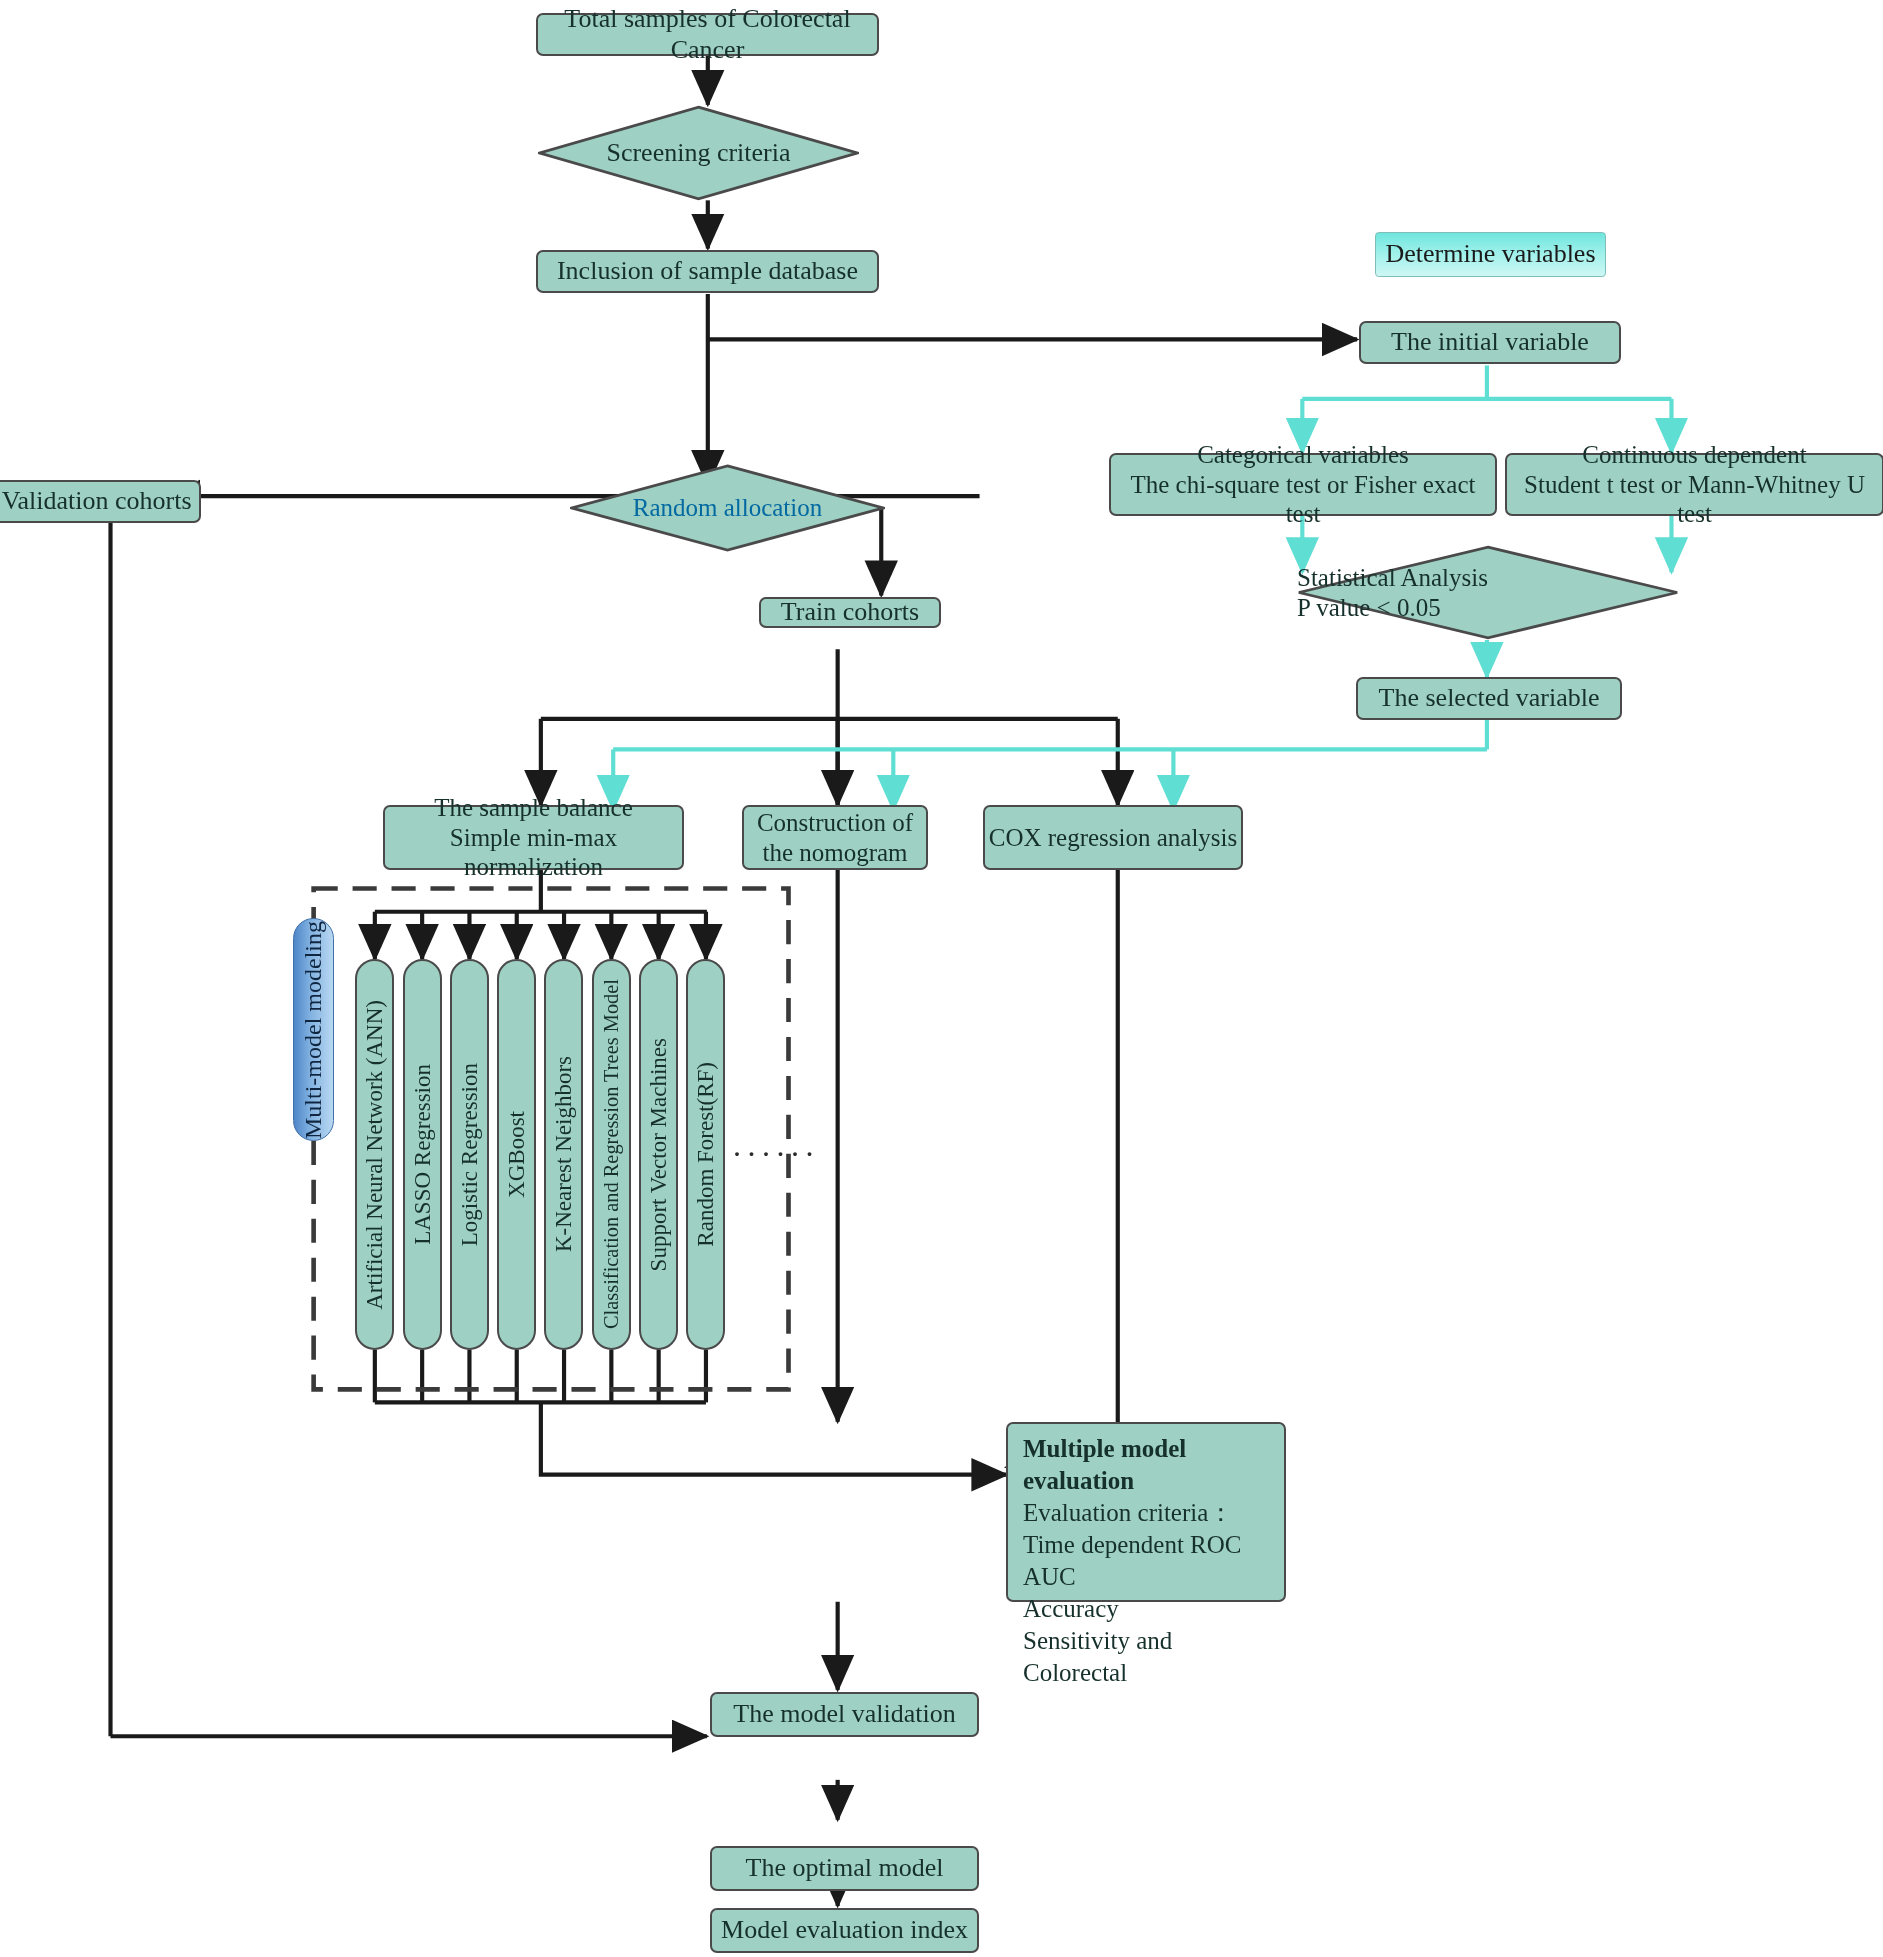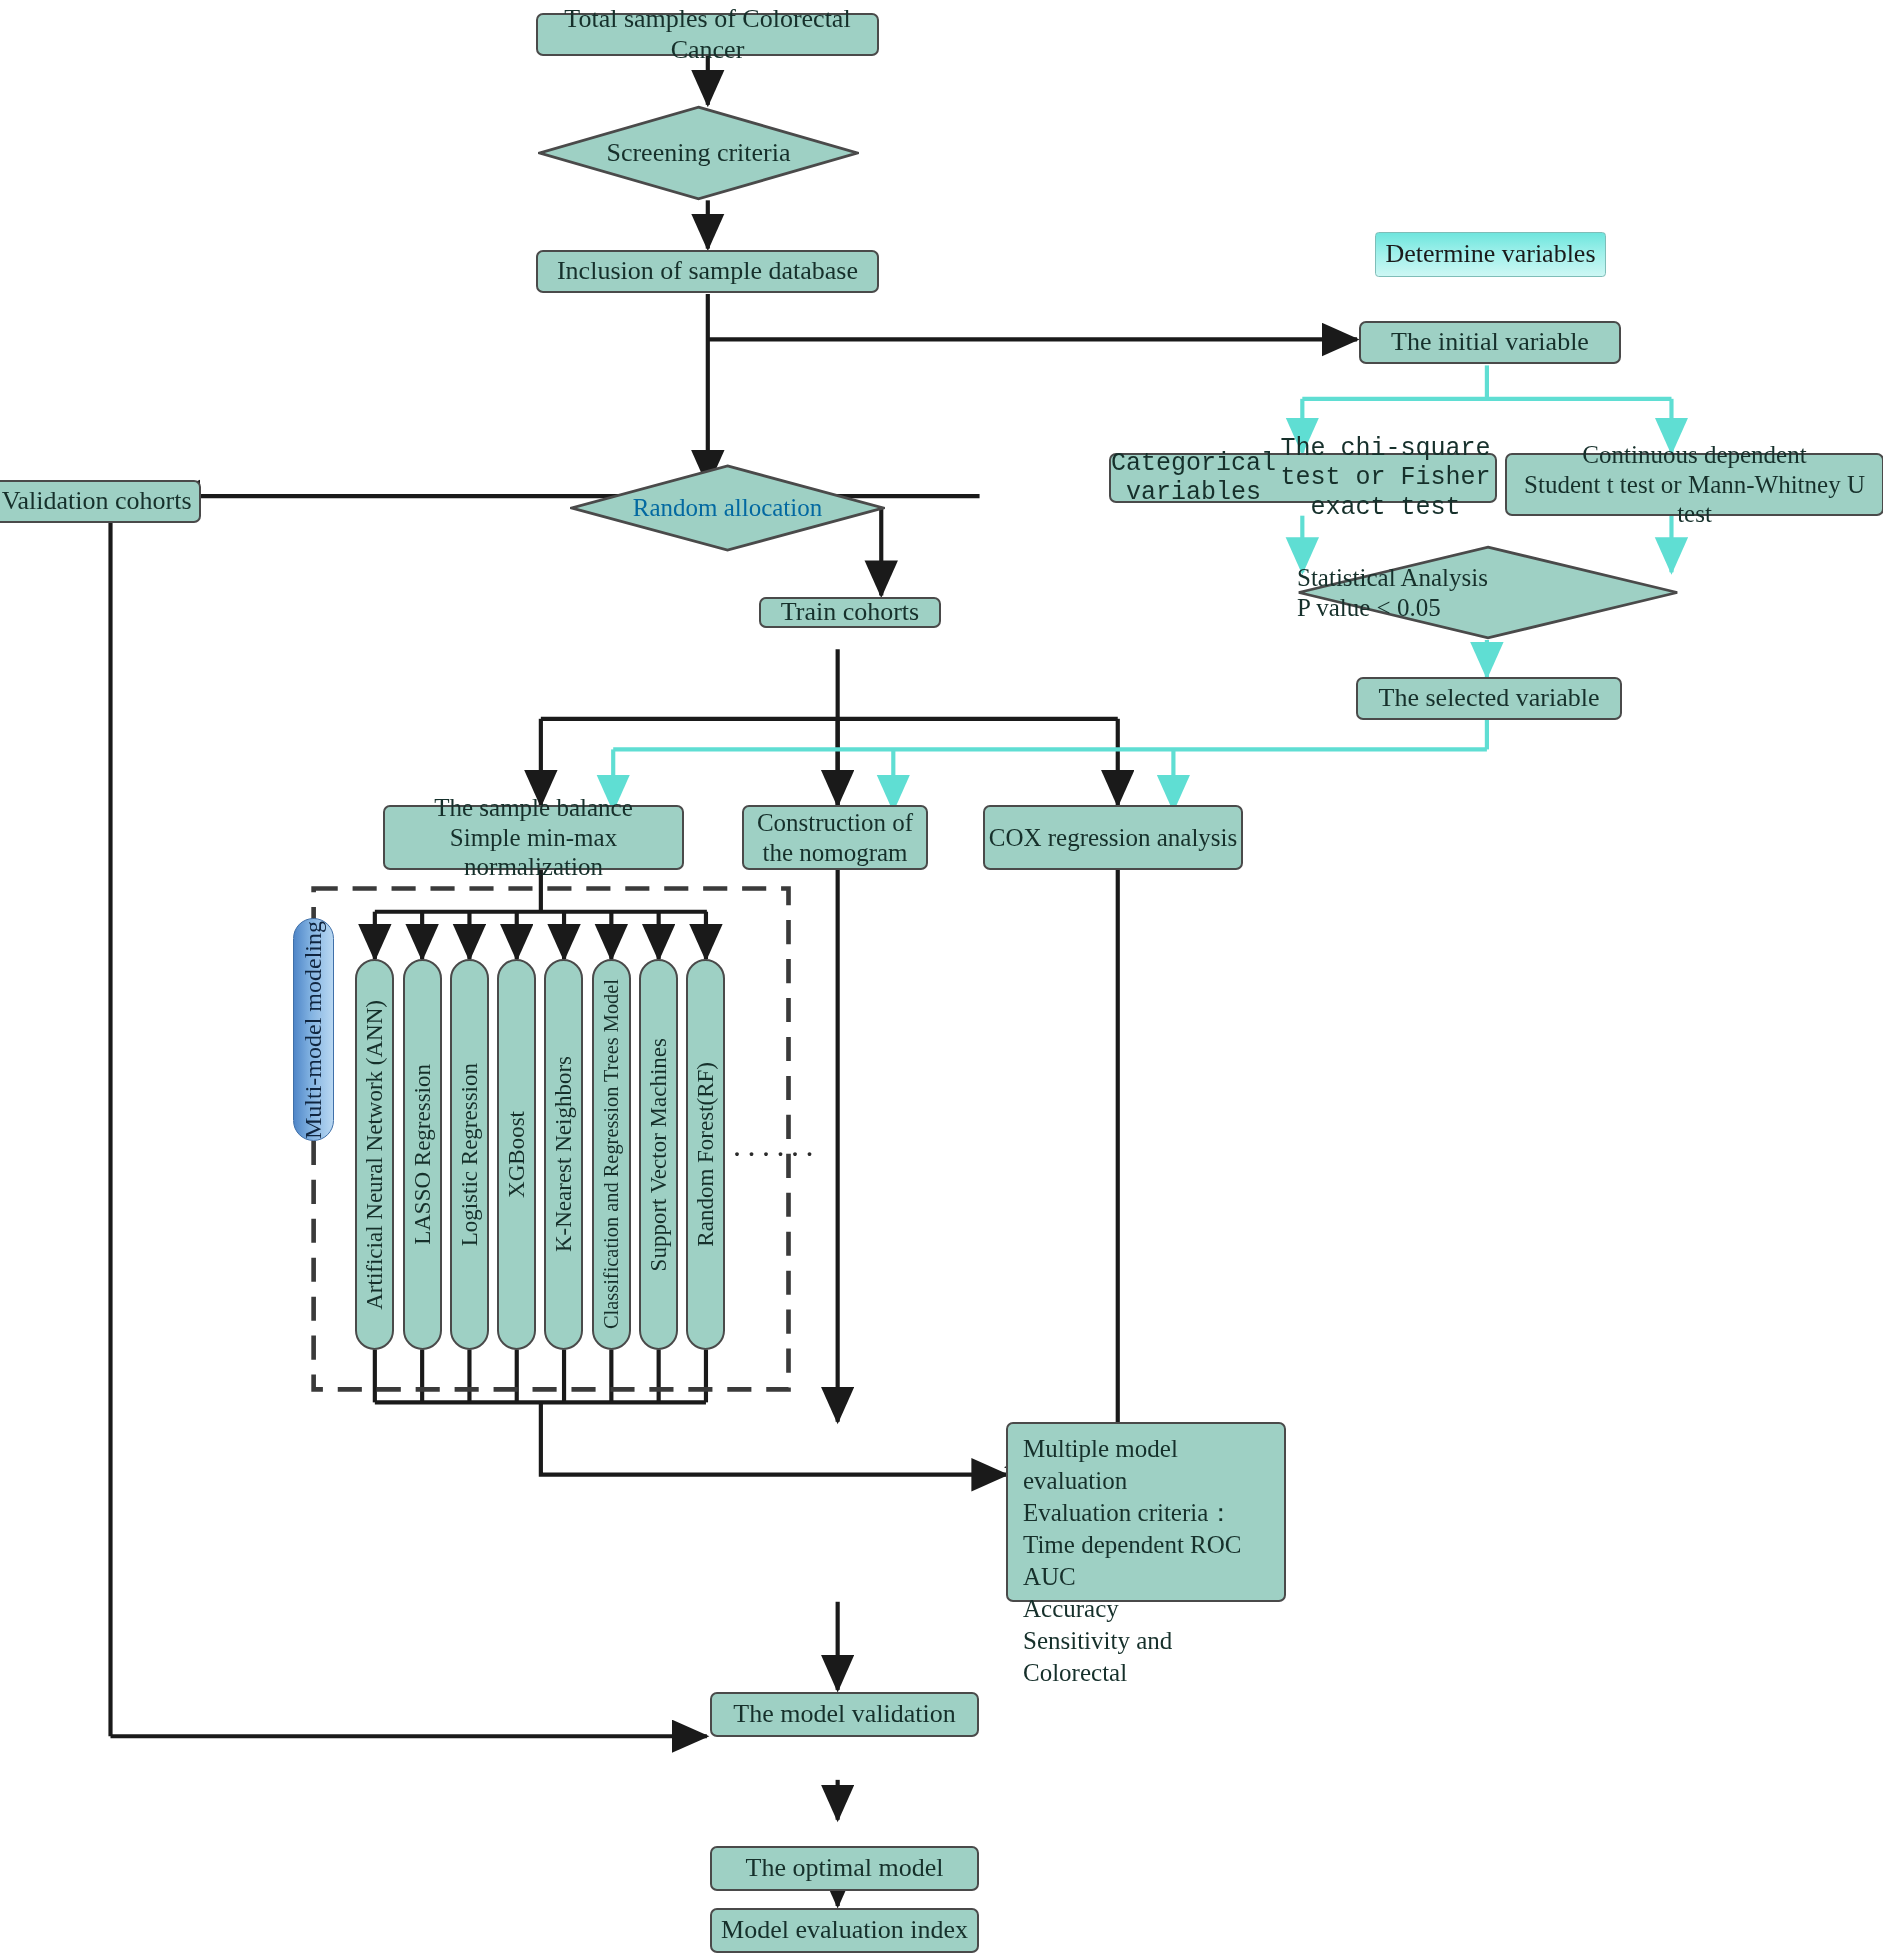--- a/index.html
+++ b/index.html
@@ -22,21 +22,21 @@
            border:1.4px solid #7fbdb8;border-radius:3.7px;}
 
   
   .bluepill{background:linear-gradient(90deg,#4f86c8 0%,#7fb0e0 40%,#b9d8f2 100%);
             border:1.9px solid #3f6fa8;border-radius:24px;color:#10253f;}
 
   .vert{writing-mode:vertical-rl;transform:rotate(180deg);white-space:nowrap;}
 
   .evalbox{display:block;text-align:left;padding:9.3px 13px 9.3px 15px;font-size:25px;
            line-height:1.28;}
-  .evalbox b{font-weight:normal;margin-top:44px;}
+  .evalbox b{font-weight:bold;margin-top:44px;}
 
   .dots{position:absolute;color:#2b2b2b;font-size:32px;letter-spacing:6.5px;
         font-family:"Liberation Serif",serif;}
 </style>
 </head>
 <body>
 
 <div id="stage">
 
   <svg id="wires" viewBox="0 0 2031 2110" xmlns="http://www.w3.org/2000/svg">
@@ -162,21 +162,21 @@
   </div>
 
   <div class="node cyanbox f28" style="left:1375px;top:232px;width:231px;height:45px;color:#1a1a1a;">
     <span>Determine variables</span>
   </div>
 
   <div class="node rrect f28" style="left:1359px;top:321px;width:262px;height:43px;">
     <span>The initial variable</span>
   </div>
 
-  <div class="node rrect f27" style="left:1109px;top:453px;width:388px;height:50px;flex-direction:row;font-family:Liberation Mono, monospace;">
+  <div class="node rrect f27" style="left:1109px;top:453px;width:388px;height:63px;flex-direction:column;">
     <span>Categorical  variables</span>
     <span>The chi-square test or Fisher exact test</span>
   </div>
 
   <div class="node rrect f27" style="left:1505px;top:453px;width:379px;height:63px;flex-direction:column;">
     <span>Continuous dependent</span>
     <span>Student t test or Mann-Whitney U test</span>
   </div>
 
   <div style="position:absolute;left:1297px;top:545px;width:382px;height:95px;">

